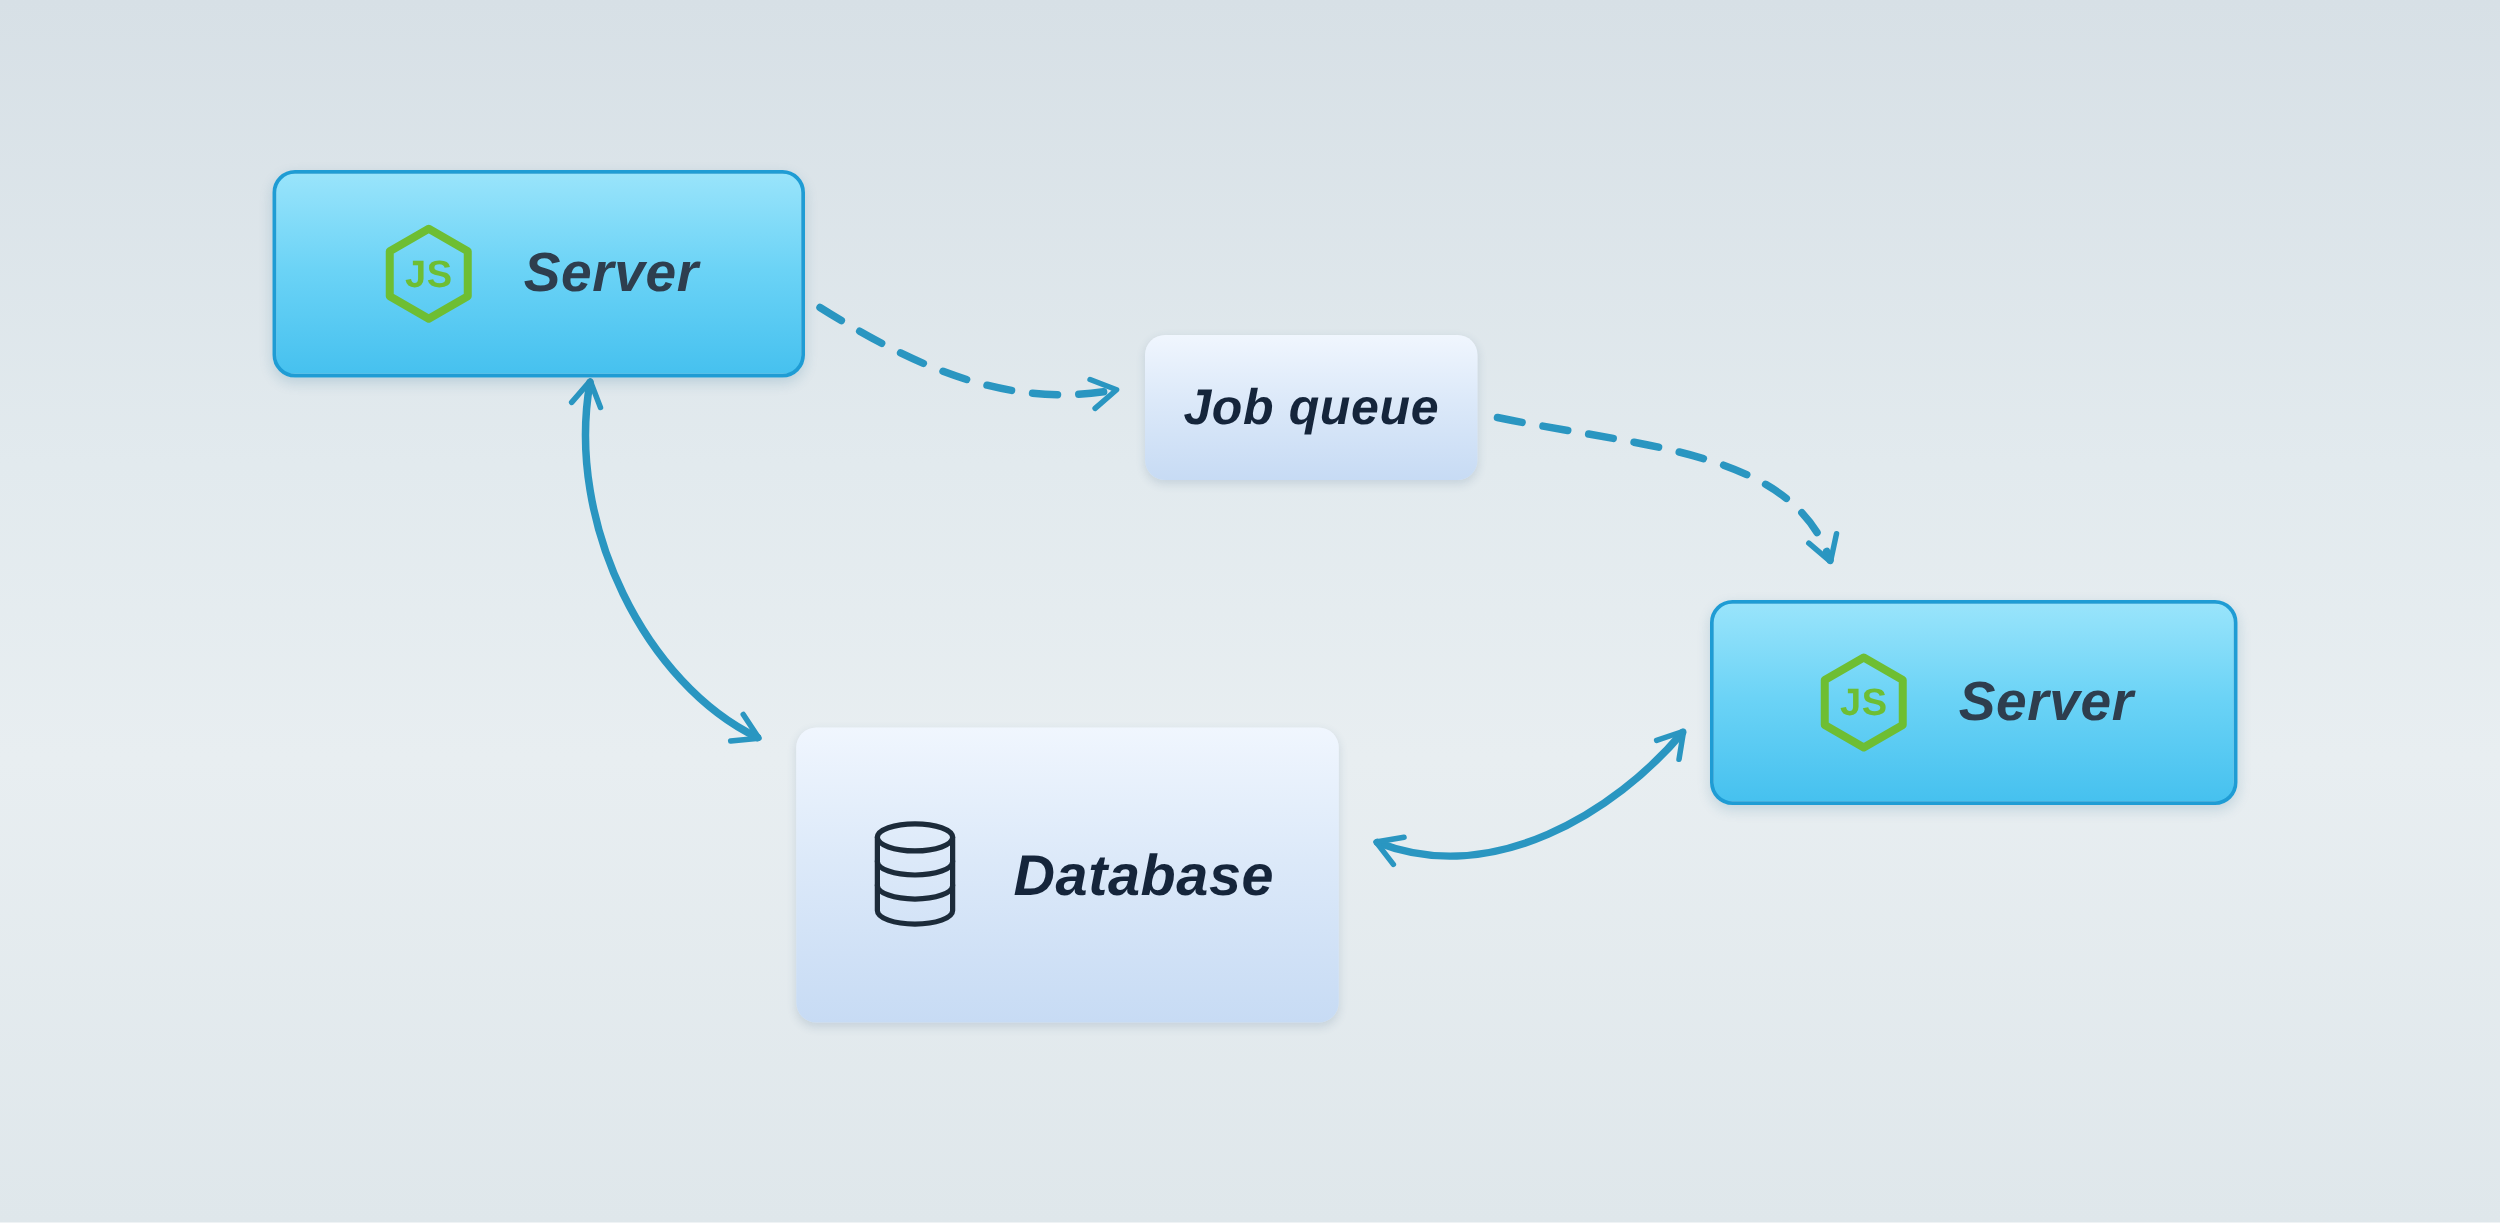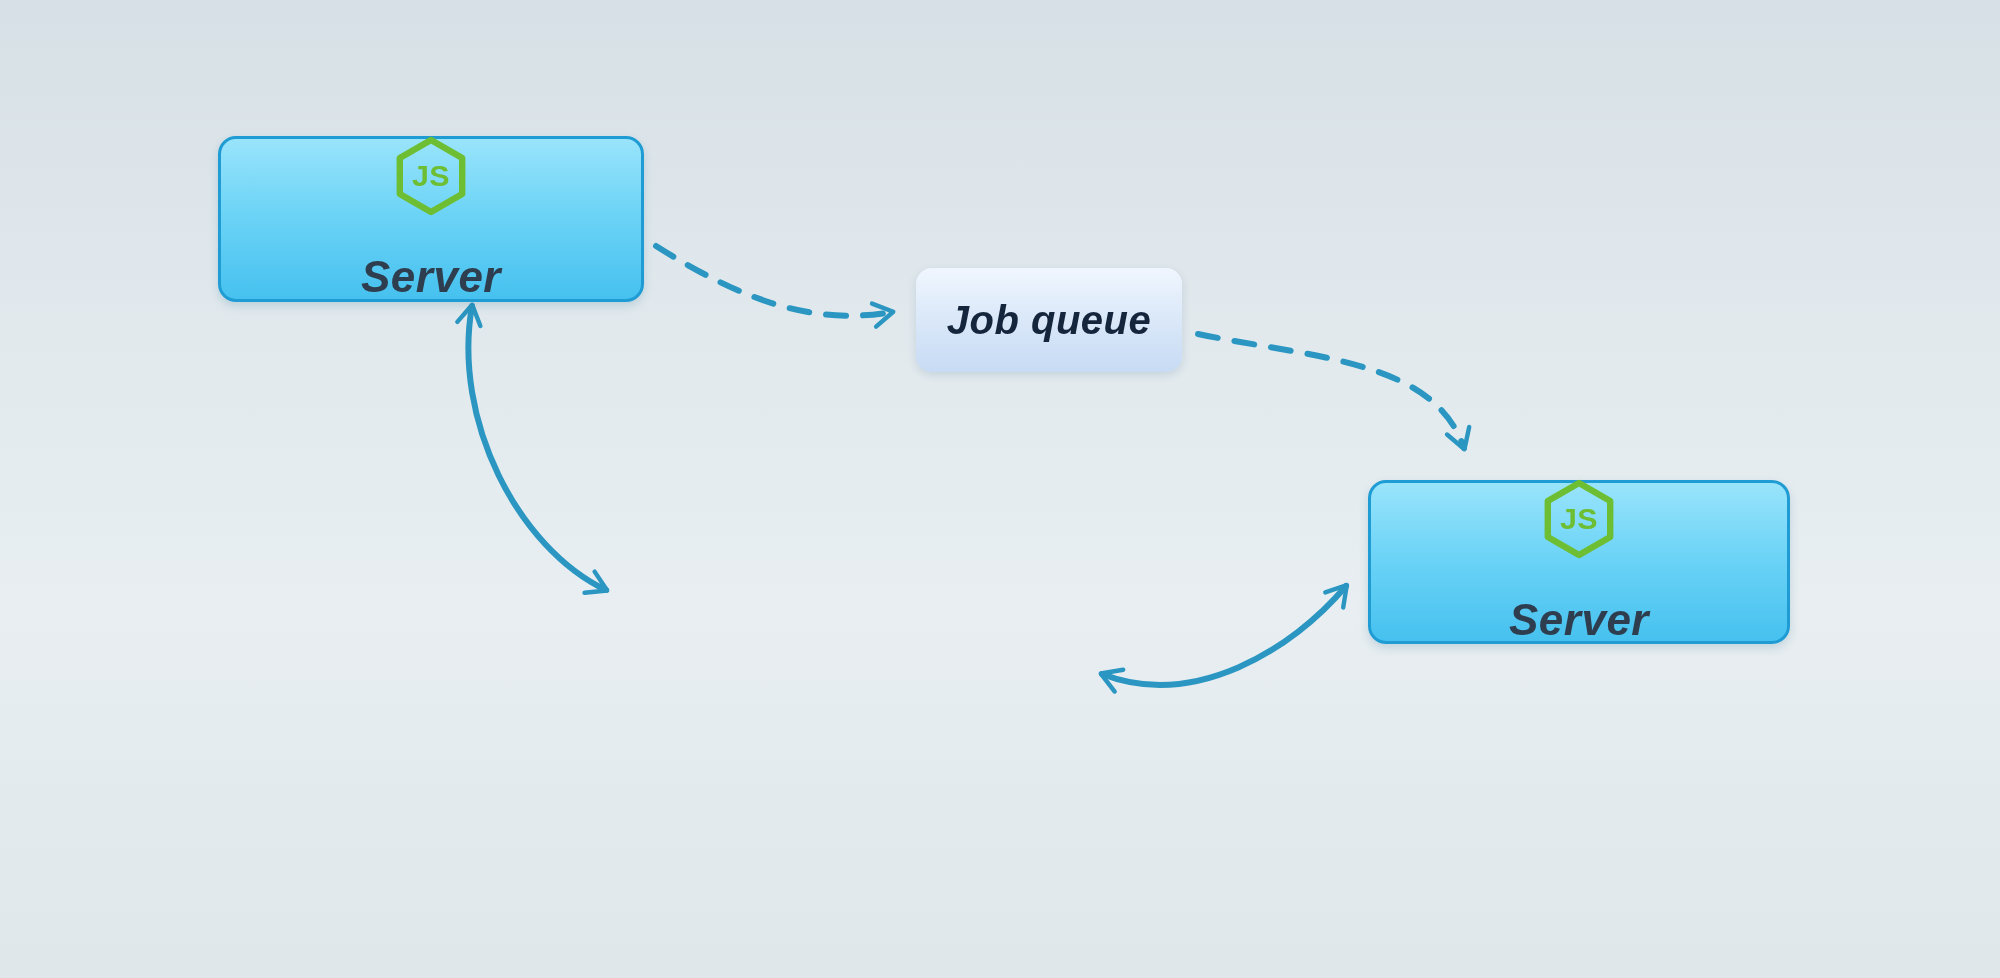--- a/index.html
+++ b/index.html
@@ -23,41 +23,40 @@
   }
 
   .node {
     position: absolute;
     display: flex;
     align-items: center;
     justify-content: center;
     gap: 36px;
     font-weight: 700;
     letter-spacing: 0.5px;
-    flex-direction: column;
   }
 
   .node-primary {
     background: linear-gradient(180deg, #99e4fb 0%, #6bd3f6 48%, #46c1ef 100%);
     border: 3px solid #1f9cd4;
     border-radius: 18px;
     box-shadow: 0 4px 10px rgba(24, 98, 138, 0.18);
     color: #2e3e4e;
     font-size: 44px;
   }
 
   .node-soft {
     background: linear-gradient(180deg, #f0f6fe 0%, #dce9f9 45%, #c7dbf4 100%);
     border-radius: 16px;
     box-shadow: 0 3px 8px rgba(52, 84, 124, 0.16);
     color: #15253b;
   }
 
   .node-server   { left: 218px; top: 136px; width: 420px; height: 160px; }
-  .node-jobqueue { left: 916px; top: 268px; width: 266px; height: 104px; font-size: 40px; }
+  .node-jobqueue { left: 916px; top: 268px; width: 266px; height: 116px; font-size: 40px; }
   .node-worker   { left: 1368px; top: 480px; width: 416px; height: 158px; }
   .node-database { left: 637px;  top: 582px; width: 434px; height: 236px; font-size: 46px; }
 
   .icon-nodejs { width: 80px; height: 80px; flex: 0 0 auto; }
   .icon-database { width: 86px; height: 92px; flex: 0 0 auto; }
 
   .node-label { white-space: nowrap; font-style: italic; }
 </style>
 </head>
 <body>
@@ -93,14 +92,25 @@
   </div>
 
   <div class="node node-primary node-worker">
     <svg class="icon-nodejs" viewBox="0 0 100 100" xmlns="http://www.w3.org/2000/svg">
       <polygon points="50,5 89,27.5 89,72.5 50,95 11,72.5 11,27.5" fill="none" stroke="#6ebe33" stroke-width="8" stroke-linejoin="round"></polygon>
       <text x="50" y="63" text-anchor="middle" font-family="Liberation Sans, sans-serif" font-size="38" font-weight="bold" fill="#6ebe33">JS</text>
     </svg>
     <span class="node-label">Server</span>
   </div>
 
+  <div class="node node-soft node-database">
+    <svg class="icon-database" viewBox="0 0 100 110" xmlns="http://www.w3.org/2000/svg">
+      <g fill="none" stroke="#1c2b3a" stroke-width="5" stroke-linecap="round">
+        <ellipse cx="50" cy="19" rx="36" ry="13"></ellipse>
+        <path d="M14 19 V 89 C 14 96.2 30.1 102 50 102 C 69.9 102 86 96.2 86 89 V 19"></path>
+        <path d="M14 42 C 14 49.2 30.1 55 50 55 C 69.9 55 86 49.2 86 42"></path>
+        <path d="M14 65 C 14 72.2 30.1 78 50 78 C 69.9 78 86 72.2 86 65"></path>
+      </g>
+    </svg>
+    <span class="node-label">Database</span>
+  </div>
 
 </div>
 
 </body></html>

